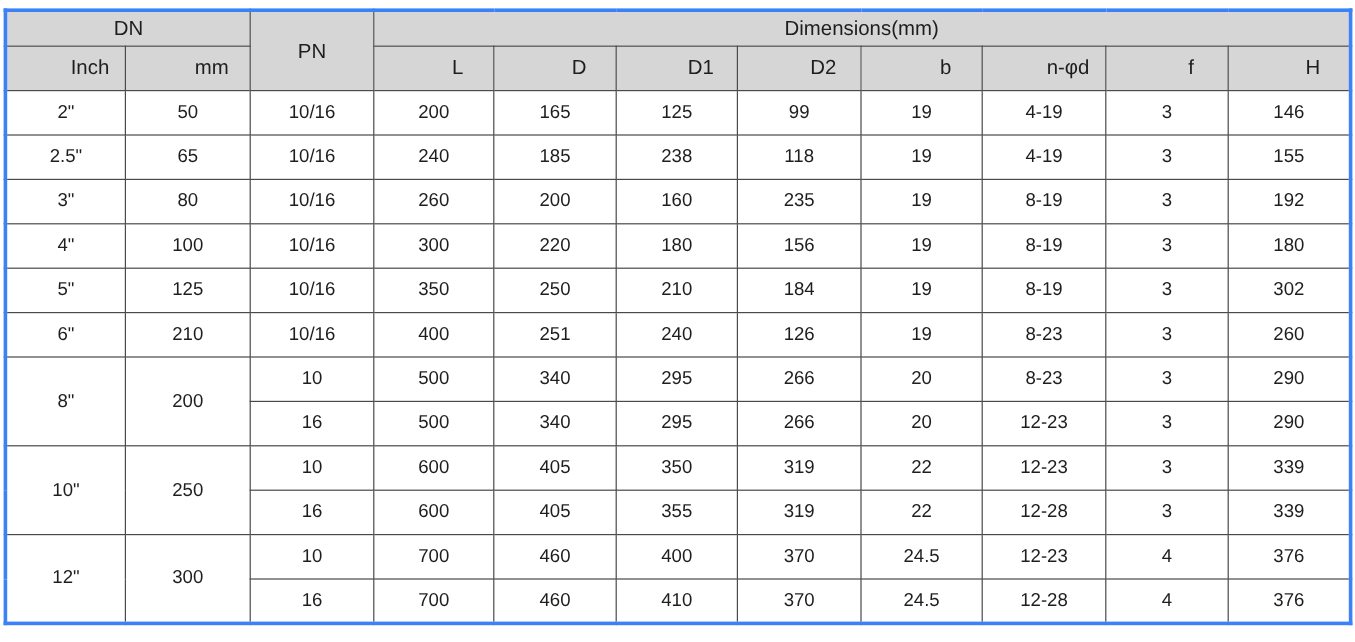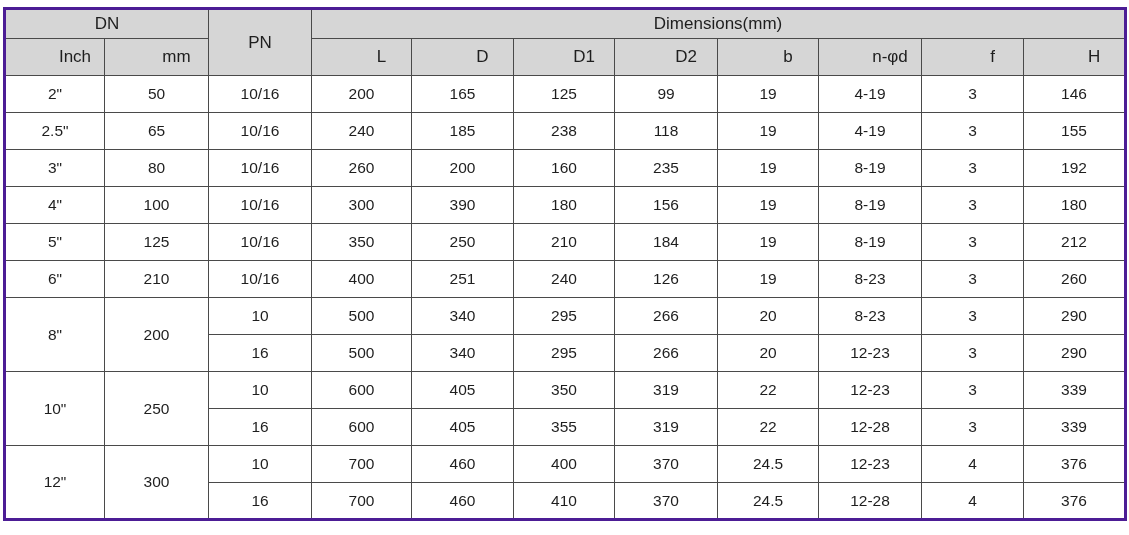--- a/index.html
+++ b/index.html
@@ -12,21 +12,21 @@
     width: 1129px; height: 535px;
     overflow: hidden;
   }
   .table-wrap {
     padding: 7px 4px 4px 3px;
   }
   table.spec {
     border-collapse: collapse;
     table-layout: fixed;
     width: 1121px;
-    border: 3px solid #4c1d95;
+    border: 3px solid #3b82f6;
   }
   table.spec th, table.spec td {
     border: 1.5px solid #4a4a4a;
     text-align: center;
     vertical-align: middle;
     padding: 0;
     color: #1e1e1e;
     overflow: hidden;
     white-space: nowrap;
   }
@@ -118,40 +118,40 @@
           <td>19</td>
           <td>8-19</td>
           <td>3</td>
           <td>192</td>
         </tr>
         <tr>
           <td rowspan="1">4"</td>
           <td rowspan="1">100</td>
           <td>10/16</td>
           <td>300</td>
-          <td>390</td>
+          <td>220</td>
           <td>180</td>
           <td>156</td>
           <td>19</td>
           <td>8-19</td>
           <td>3</td>
           <td>180</td>
         </tr>
         <tr>
           <td rowspan="1">5"</td>
           <td rowspan="1">125</td>
           <td>10/16</td>
           <td>350</td>
           <td>250</td>
           <td>210</td>
           <td>184</td>
           <td>19</td>
           <td>8-19</td>
           <td>3</td>
-          <td>212</td>
+          <td>302</td>
         </tr>
         <tr>
           <td rowspan="1">6"</td>
           <td rowspan="1">210</td>
           <td>10/16</td>
           <td>400</td>
           <td>251</td>
           <td>240</td>
           <td>126</td>
           <td>19</td>

